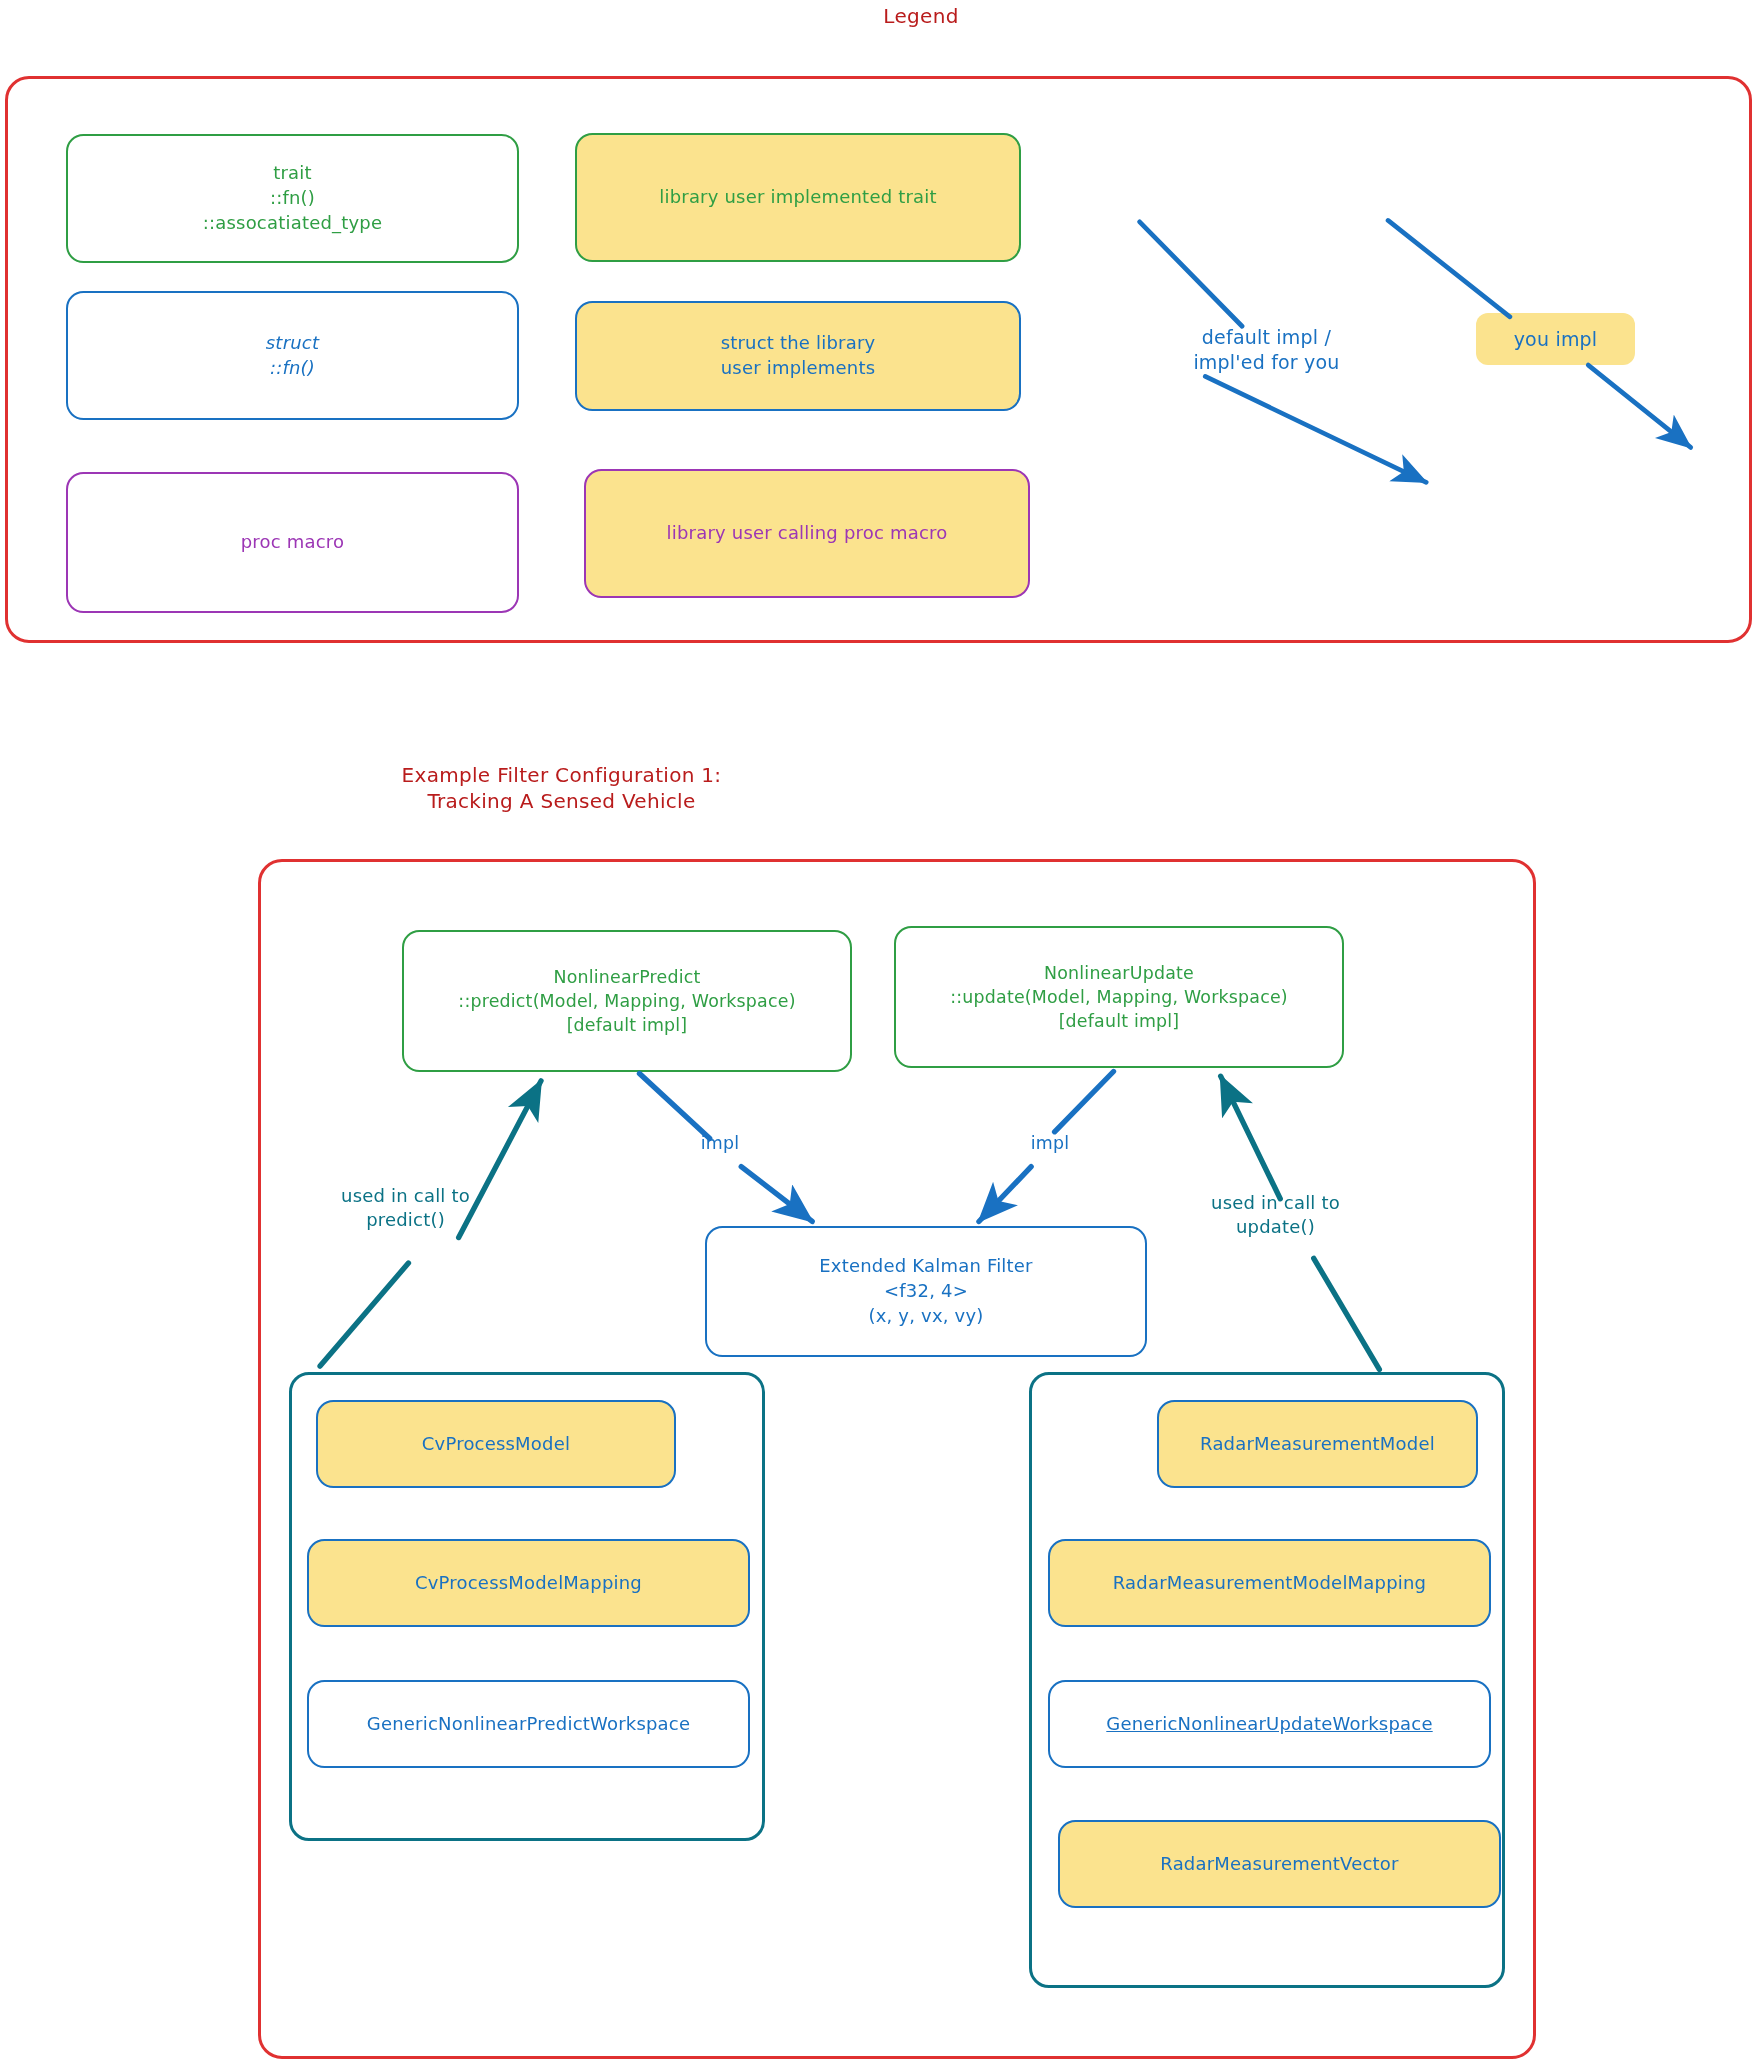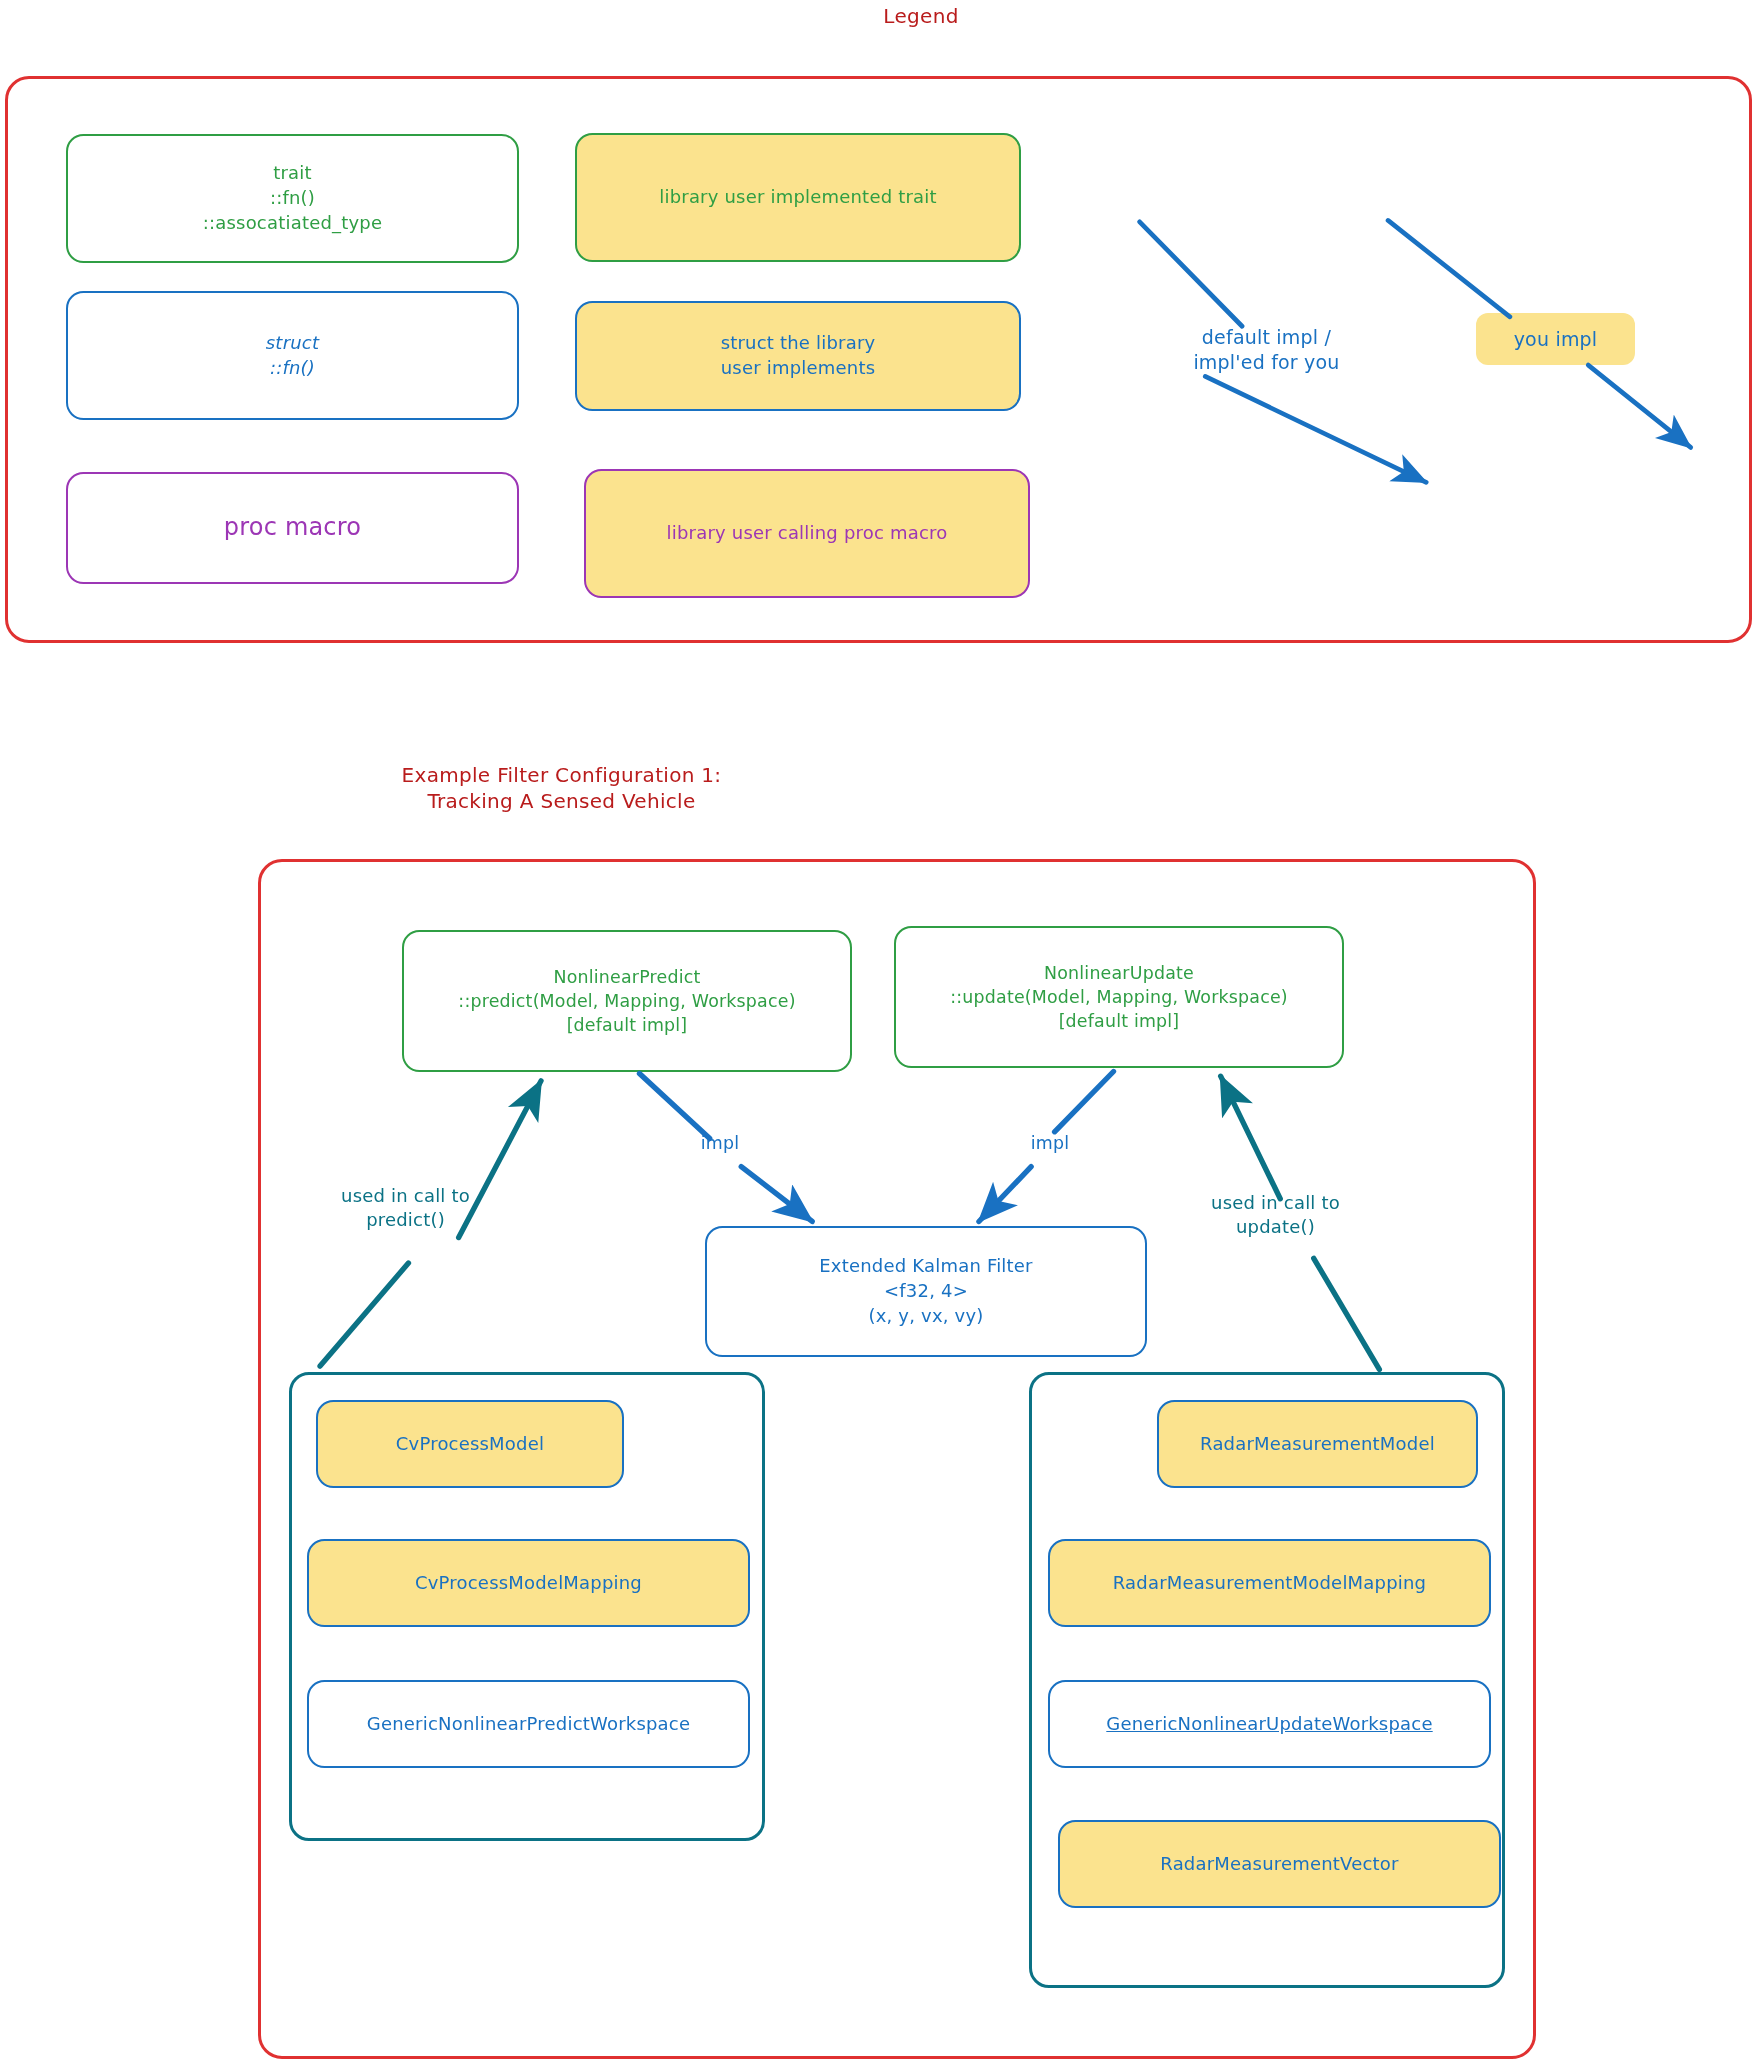--- a/index.html
+++ b/index.html
@@ -87,21 +87,21 @@
 <div class="abs node n-blue hand" style="left:66px;top:291px;width:453px;height:129px;font-size:18px;font-style:italic;">
   <span>struct
 ::fn()</span>
 </div>
 
 <div class="abs node n-blue fill hand" style="left:575px;top:301px;width:446px;height:110px;font-size:18px;">
   <span>struct the library
 user implements</span>
 </div>
 
-<div class="abs node n-purple hand" style="left:66px;top:472px;width:453px;height:112px;font-size:24px;">
+<div class="abs node n-purple hand" style="left:66px;top:472px;width:453px;height:141px;font-size:18px;">
   <span>proc macro</span>
 </div>
 
 <div class="abs node n-purple fill hand" style="left:584px;top:469px;width:446px;height:129px;font-size:18px;">
   <span>library user calling proc macro</span>
 </div>
 
 <div class="abs hand edge-label lbl-blue" style="left:1139px;top:325px;width:255px;font-size:19px;">default impl /
 impl'ed for you</div>
 
@@ -133,21 +133,21 @@
 </div>
 
 <div class="abs hand edge-label lbl-blue" style="left:673px;top:1132px;width:94px;font-size:17.4px;">impl</div>
 <div class="abs hand edge-label lbl-blue" style="left:1003px;top:1132px;width:94px;font-size:17.4px;">impl</div>
 <div class="abs hand edge-label lbl-teal" style="left:295px;top:1184px;width:221px;font-size:18px;">used in call to
 predict()</div>
 <div class="abs hand edge-label lbl-teal" style="left:1165px;top:1191px;width:221px;font-size:18px;">used in call to
 update()</div>
 
 <div class="abs groupbox" style="left:289px;top:1372px;width:476px;height:469px;"></div>
-<div class="abs node n-blue fill hand" style="left:316px;top:1400px;width:308px;height:88px;font-size:18px;justify-content:center;">
+<div class="abs node n-blue fill hand" style="left:316px;top:1400px;width:360px;height:88px;font-size:18px;justify-content:center;">
   <span>CvProcessModel</span>
 </div>
 <div class="abs node n-blue fill hand" style="left:307px;top:1539px;width:443px;height:88px;font-size:18px;">
   <span>CvProcessModelMapping</span>
 </div>
 <div class="abs node n-blue hand" style="left:307px;top:1680px;width:443px;height:88px;font-size:18px;">
   <span>GenericNonlinearPredictWorkspace</span>
 </div>
 
 <div class="abs groupbox" style="left:1029px;top:1372px;width:476px;height:616px;"></div>

